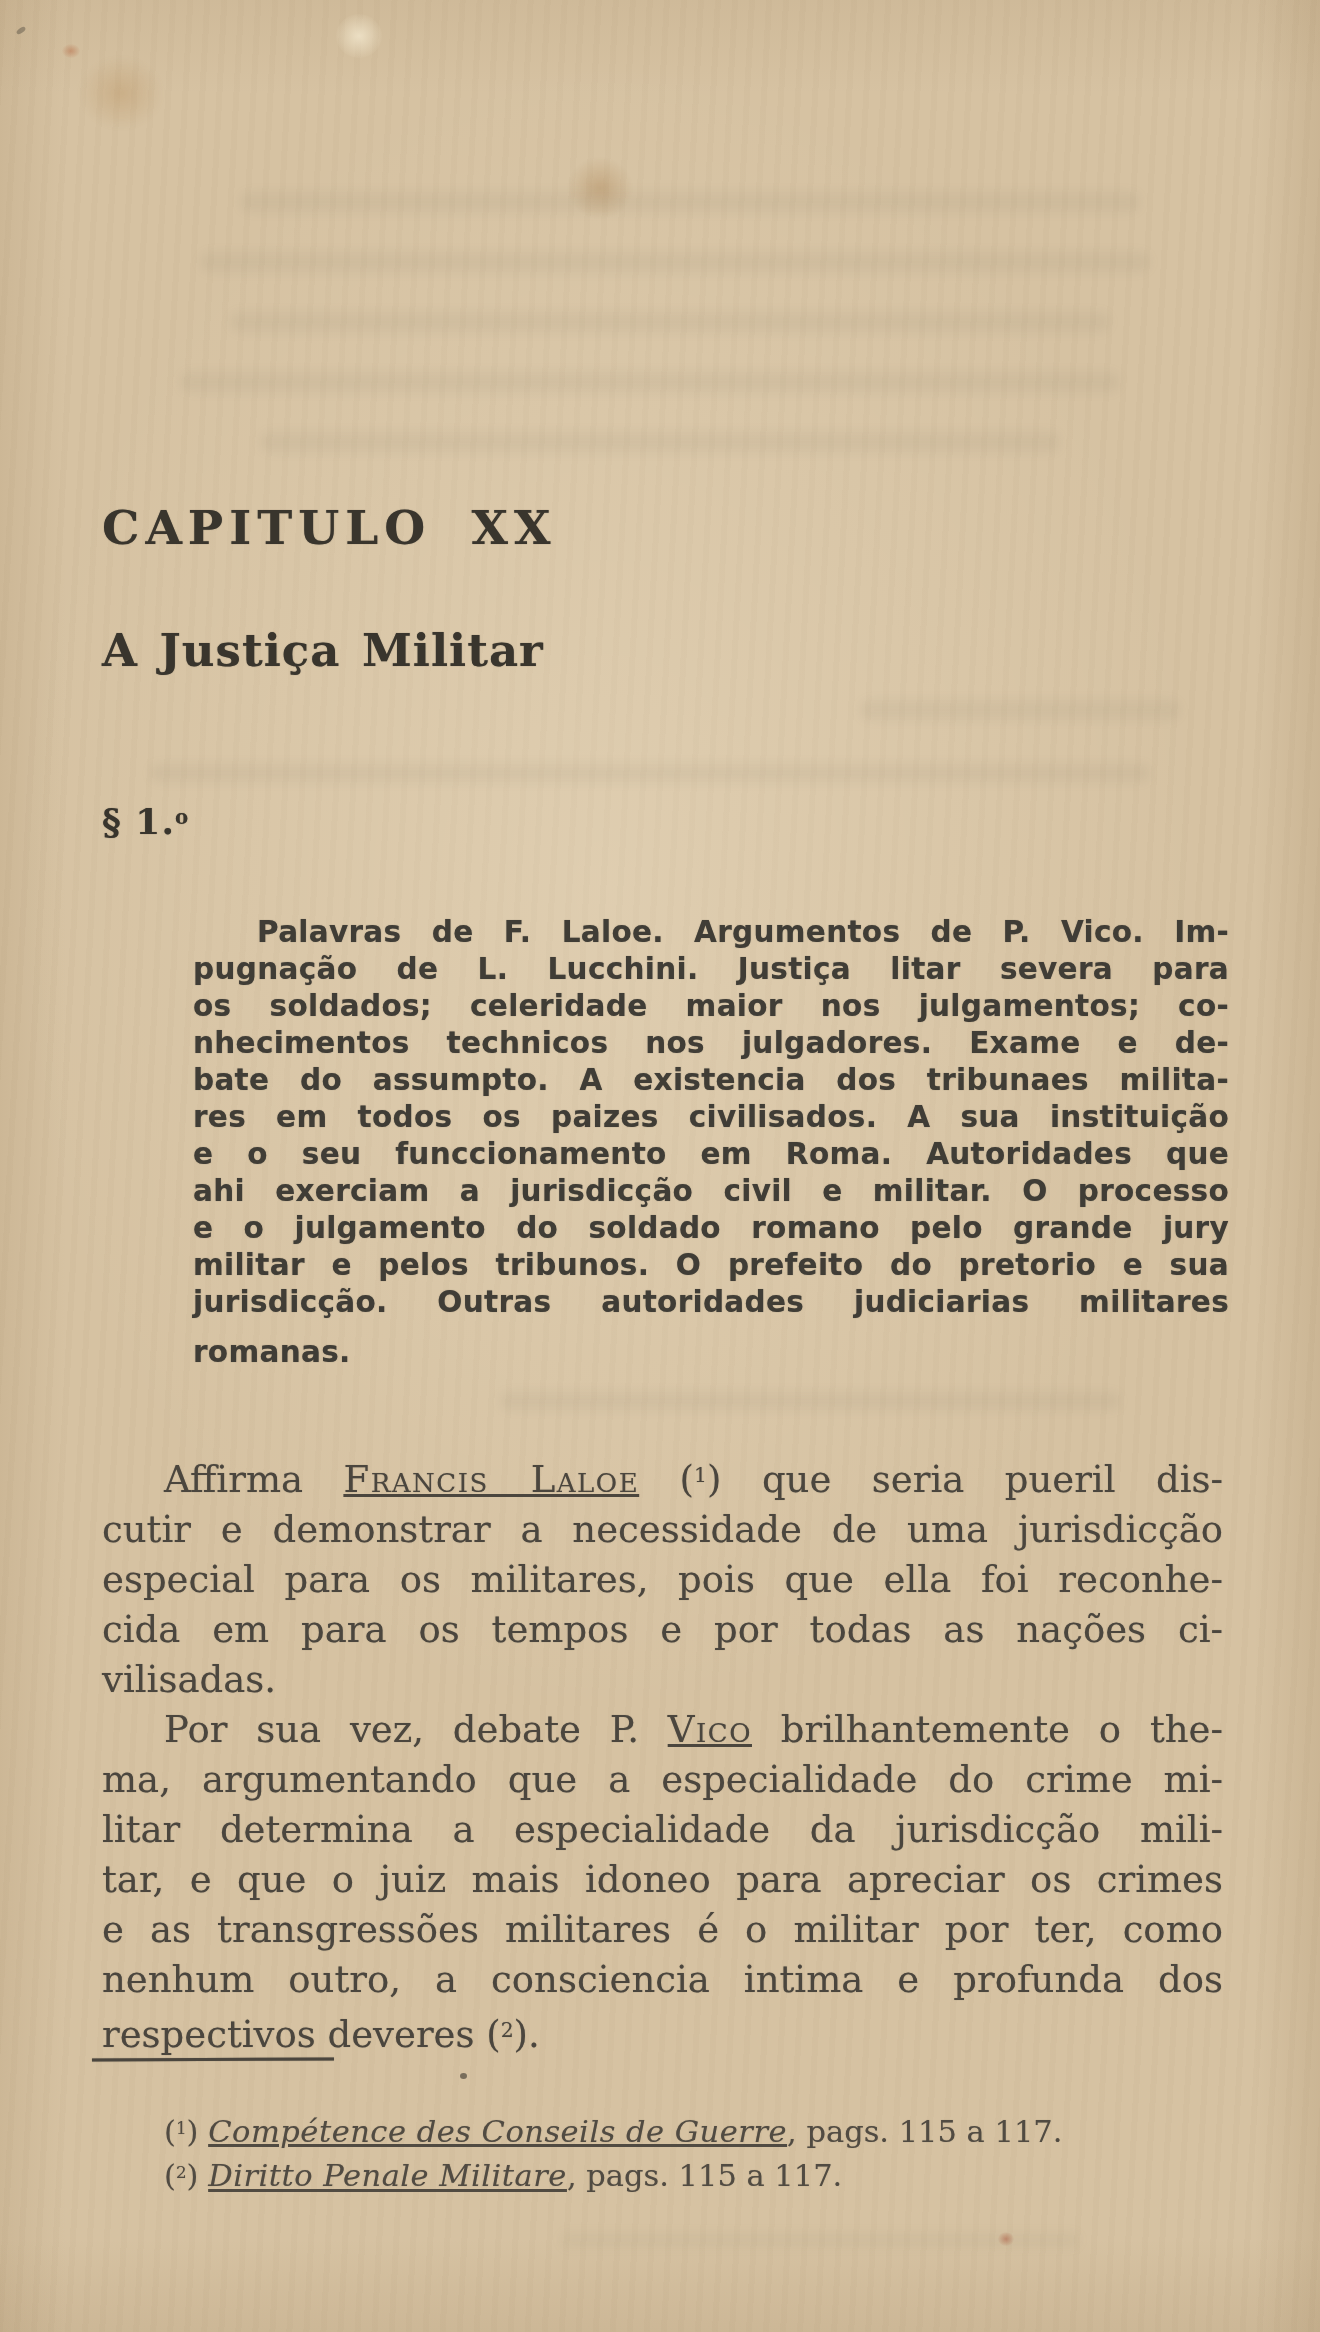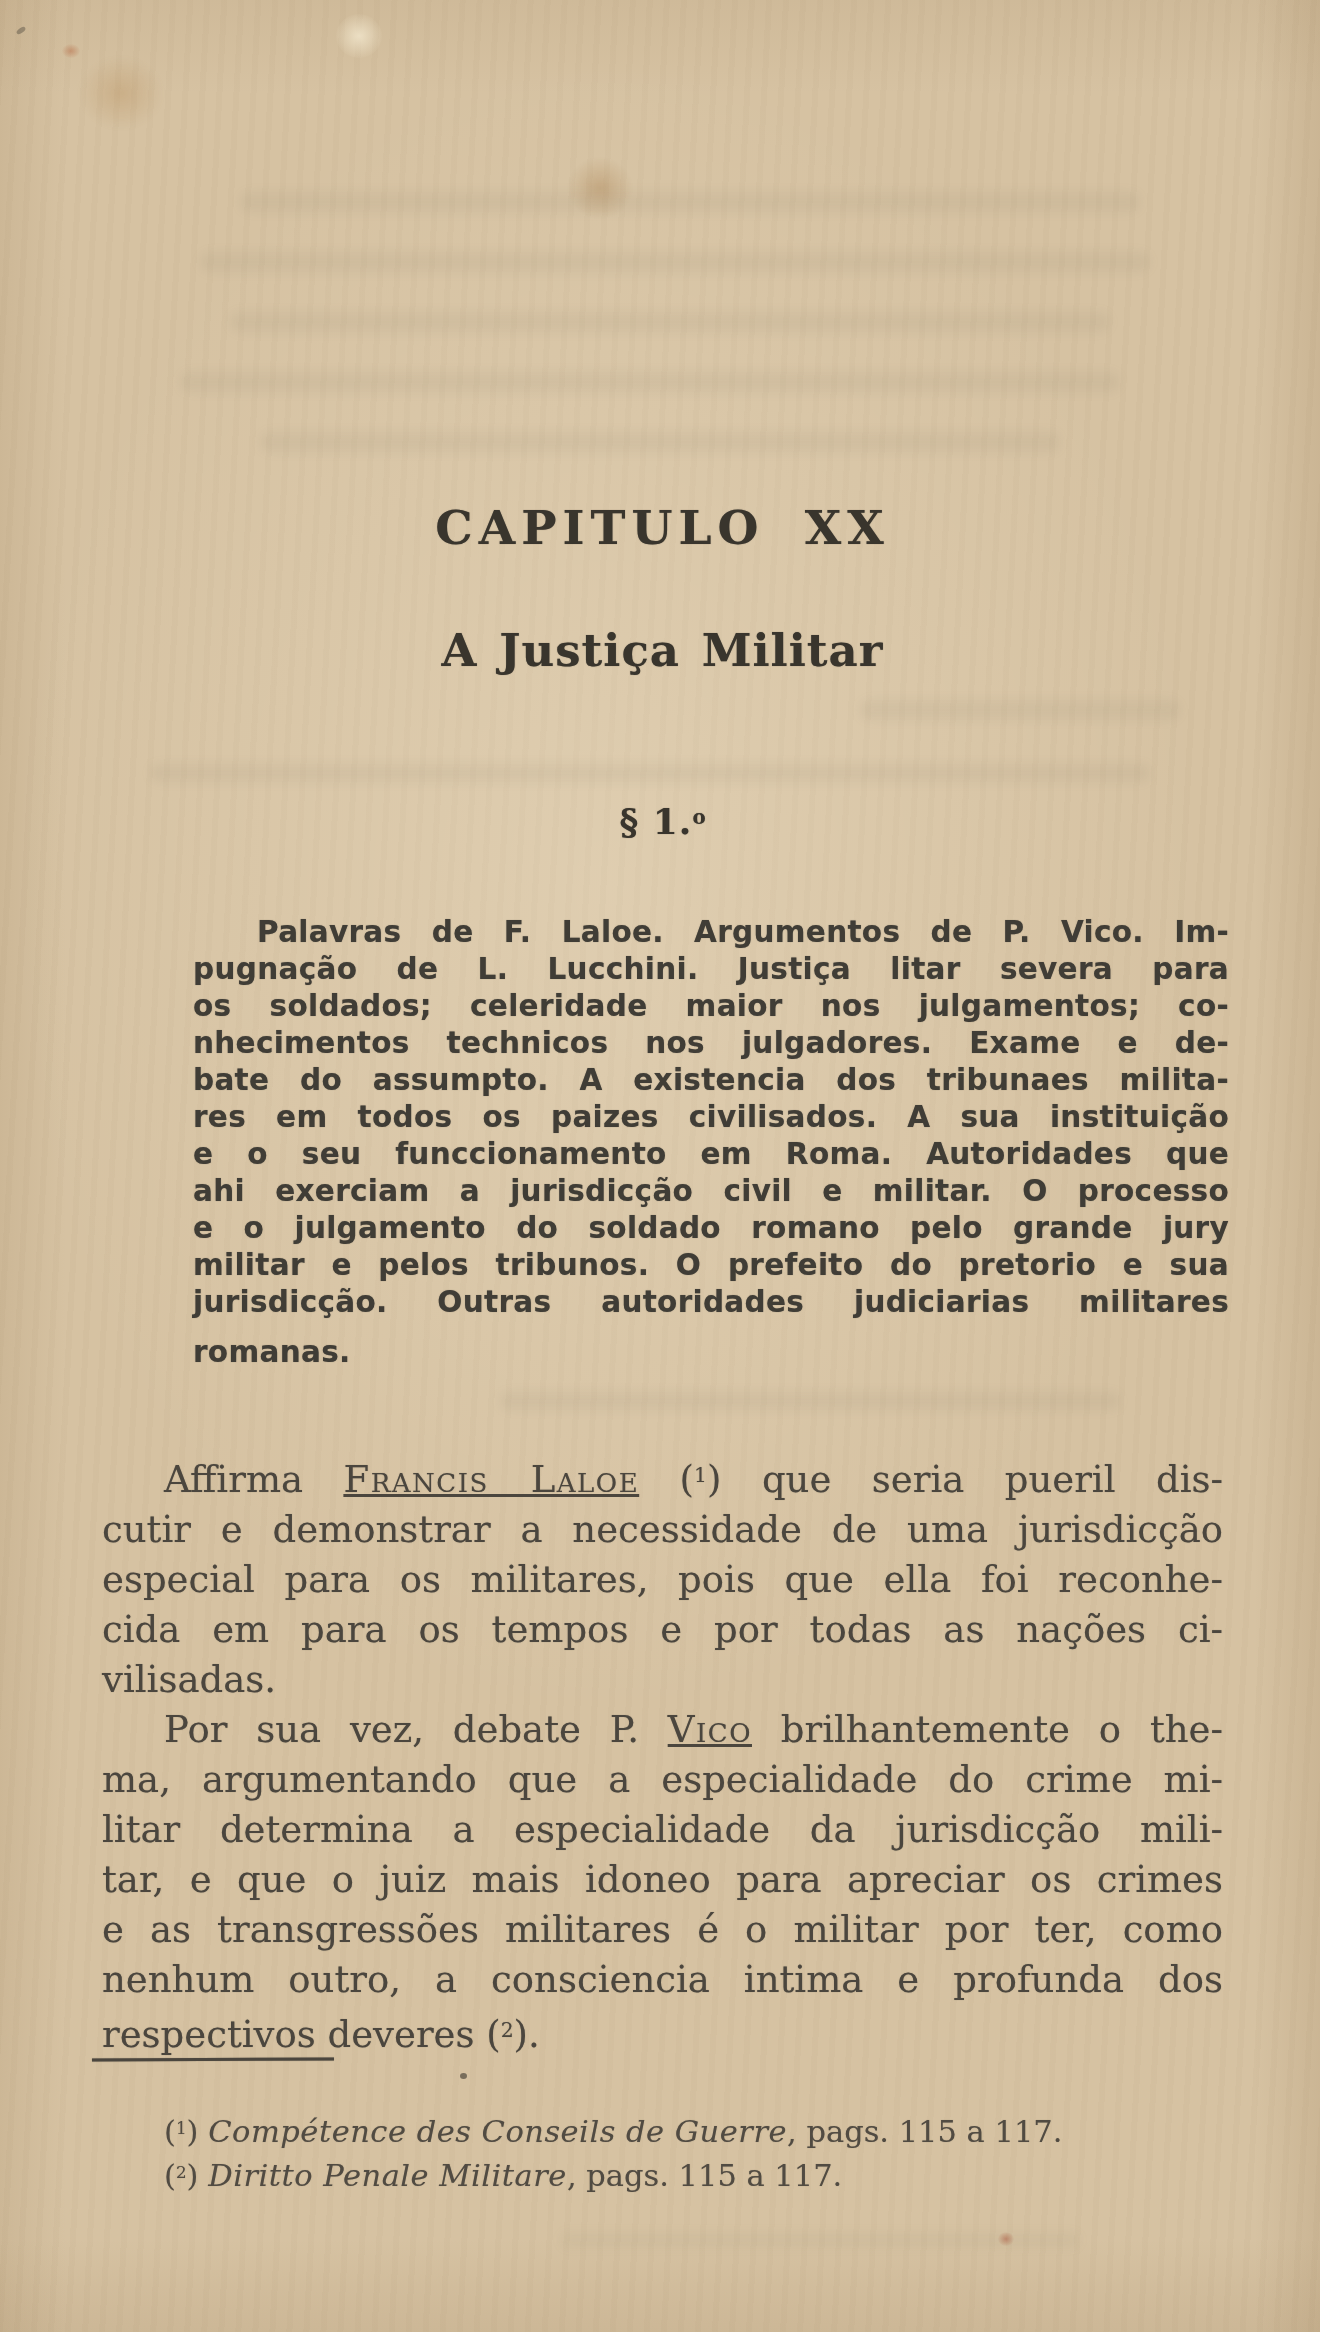--- a/index.html
+++ b/index.html
@@ -11,21 +11,21 @@
   .page{
     position:absolute;inset:0;
     background:
       radial-gradient(ellipse 70% 55% at 46% 38%, rgba(255,246,226,0.22), rgba(255,246,226,0) 65%),
       linear-gradient(90deg, rgba(135,105,65,0.12), rgba(135,105,65,0) 5%, rgba(135,105,65,0) 95%, rgba(135,105,65,0.14)),
       linear-gradient(0deg, rgba(135,105,65,0.12), rgba(135,105,65,0) 4%, rgba(135,105,65,0) 96%, rgba(135,105,65,0.09)),
       repeating-linear-gradient(93deg, rgba(120,95,60,0.03) 0 6px, rgba(120,95,60,0) 6px 17px),
       var(--paper,#d6c2a2);
   }
   .heading{
-    position:absolute;left:102px;width:1121px;text-align:center;
+    position:absolute;left:102px;width:1121px;text-align:left;
     color:var(--ink_heading,#39352d);
     font-family:"DejaVu Serif", serif;font-weight:700;
     text-shadow:0 0 1px rgba(57,53,45,0.55);
   }
   #chapter{top:500px;font-size:47px;letter-spacing:6px;word-spacing:18px;}
   #book-title{top:624px;font-size:45px;letter-spacing:1px;word-spacing:5px;}
   #section-mark{top:800px;font-size:36px;letter-spacing:1px;}
   #section-mark .sup{font-size:0.55em;vertical-align:0.5em;}
 
   .summary{
@@ -56,21 +56,21 @@
     background:var(--ink_body,#4b463e);transform:rotate(-0.2deg);
     box-shadow:0 0 1px rgba(75,70,62,0.6);
   }
   .footnotes{
     position:absolute;top:2108px;left:102px;width:1121px;
     font-size:30.5px;line-height:41px;
     color:var(--ink_footnote,#514b42);
     text-shadow:0 0 1px rgba(81,75,66,0.4);
   }
   .footnote{padding-left:62px;}
-  .fn-title{font-style:italic;letter-spacing:0.5px;}
+  .fn-title{font-style:italic;letter-spacing:0.5px;text-decoration:underline;}
 
   
   .stain{position:absolute;border-radius:50%;pointer-events:none;}
   .stain.s1{left:78px;top:56px;width:86px;height:74px;background:radial-gradient(ellipse, rgba(168,118,58,0.25), rgba(168,118,58,0) 70%);filter:blur(2px);}
   .stain.s2{left:62px;top:44px;width:18px;height:14px;background:radial-gradient(ellipse, rgba(175,85,45,0.4), rgba(175,85,45,0) 75%);}
   .stain.s3{left:568px;top:158px;width:64px;height:60px;background:radial-gradient(ellipse, rgba(150,100,45,0.28), rgba(150,100,45,0) 72%);filter:blur(1px);}
   .stain.s4{left:336px;top:14px;width:46px;height:44px;background:radial-gradient(ellipse, rgba(243,232,206,0.8), rgba(243,232,206,0) 75%);}
   .stain.s5{left:998px;top:2232px;width:16px;height:14px;background:radial-gradient(ellipse, rgba(168,70,45,0.45), rgba(168,70,45,0) 75%);}
   .speck{position:absolute;background:rgba(70,64,55,0.65);border-radius:50%;pointer-events:none;}
   .speck.k1{left:460px;top:2073px;width:7px;height:6px;}

